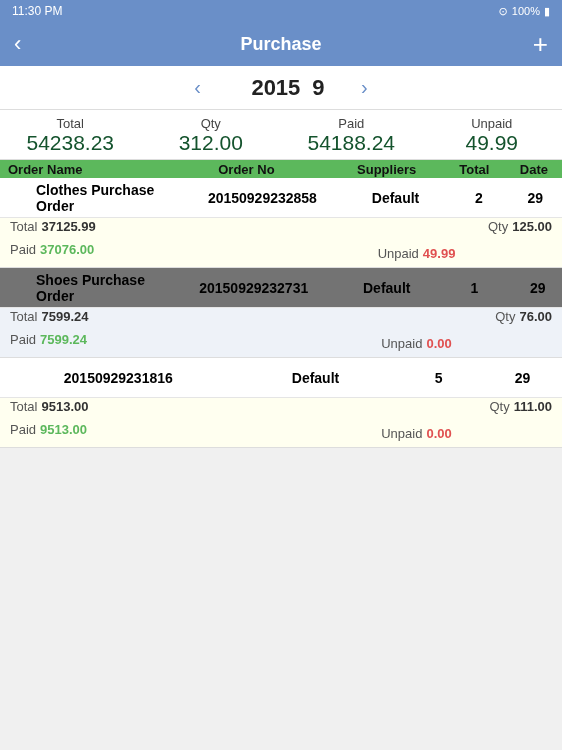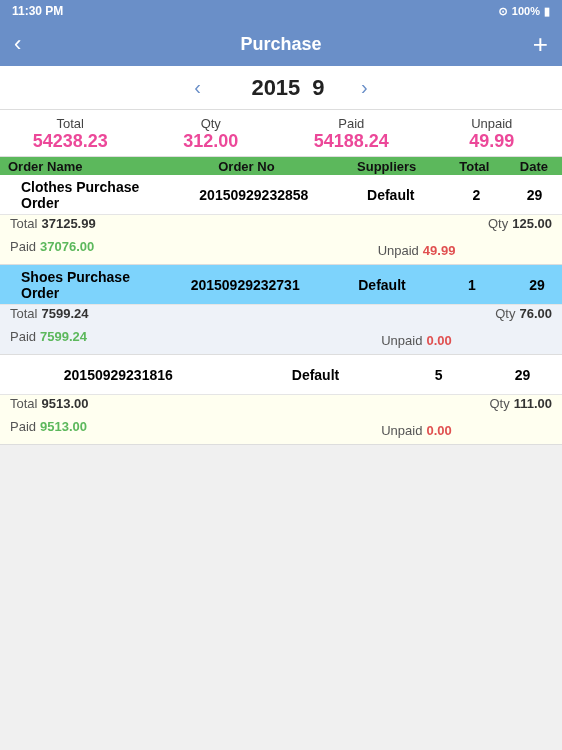--- a/index.html
+++ b/index.html
@@ -14,21 +14,21 @@
     
     .status-bar {
       background: #6a8fc8;
       height: 22px;
       display: flex;
       align-items: center;
       justify-content: space-between;
       padding: 0 12px;
       font-size: 12px;
       color: white;
-      font-weight: 700;
+      font-weight: 400;
     }
     .status-bar-right { display: flex; align-items: center; gap: 4px; font-size: 11px; }
 
     
     .nav-bar {
       background: #6a8fc8;
       height: 44px;
       display: flex;
       align-items: center;
       justify-content: space-between;
@@ -94,23 +94,23 @@
     .summary-cell {
       flex: 1;
       text-align: center;
     }
     .summary-label {
       font-size: 13px;
       color: #444;
       display: block;
     }
     .summary-value {
-      font-size: 18px;
-      font-weight: 700;
-      color: #ec4899;
+      font-size: 21px;
+      font-weight: 400;
+      color: #14532d;
       display: block;
     }
 
     
     .table-header {
       background: #5cb85c;
       display: flex;
       height: 18px;
       align-items: center;
     }
@@ -135,21 +135,21 @@
       background: white;
     }
     .order-main-row {
       display: flex;
       height: 40px;
       align-items: center;
       background: white;
       border-bottom: 1px solid #e5e5e5;
     }
     .order-main-row .col { display: flex; align-items: center; justify-content: center; font-size: 14px; font-weight: 700; }
-    .col-order-name { flex: 2.2; padding-left: 21px; justify-content: flex-start !important; font-size: 13px; }
+    .col-order-name { flex: 2.2; padding-left: 8px; justify-content: flex-start !important; font-size: 13px; margin-left: 28px; }
     .col-order-no   { flex: 2.4; font-size: 12px; }
     .col-suppliers  { flex: 1.6; }
     .col-entry      { flex: 0.9; }
     .col-date       { flex: 0.8; }
 
     
     .sub-row {
       display: flex;
       padding: 1px 10px;
       align-items: center;
@@ -167,21 +167,21 @@
     }
     .sub-paid   { flex: 1; font-size: 13px; color: #5cb85c; }
     .sub-unpaid { flex: 1; font-size: 13px; color: #e05050; text-align: center; margin-top: 9px; }
 
     .value-label { font-weight: 400; color: #555; margin-right: 4px; }
     .value-num   { font-weight: 700; }
     .paid-num    { font-weight: 700; color: #5cb85c; }
     .unpaid-num  { font-weight: 700; color: #e05050; }
 
     
-    .order-alt .order-main-row { background: #7dd3fc; gap: 12px; }
+    .order-alt .order-main-row { background: #737373; gap: 12px; }
     .order-alt .sub-row, .order-alt .sub-row-2 { background: #eef2f8; }
   </style>
 </head>
 <body>
 
 <div class="status-bar">
   <span>11:30 PM</span>
   <div class="status-bar-right">
     <span>⊙</span>
     <span>100%</span>

